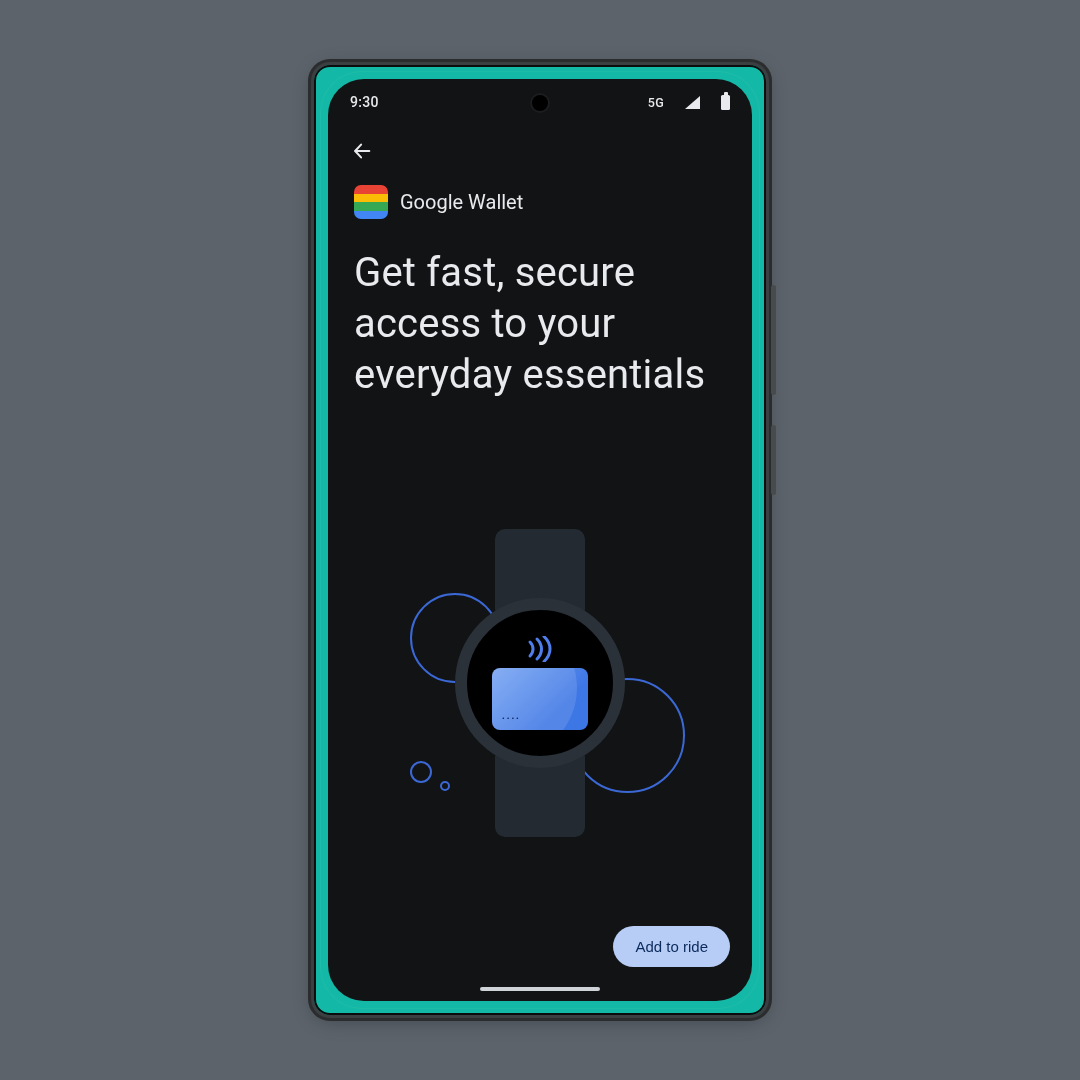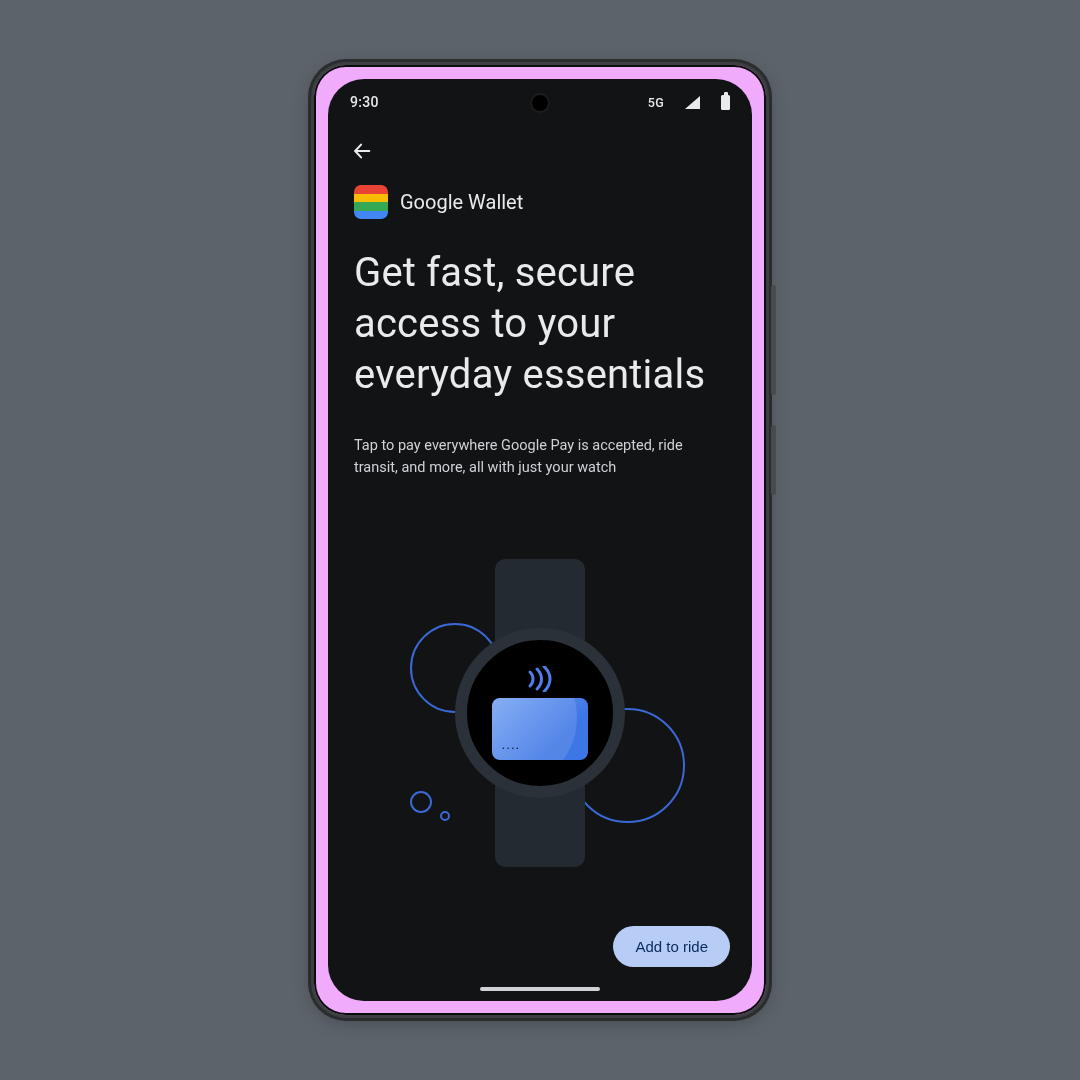--- a/index.html
+++ b/index.html
@@ -10,22 +10,22 @@
     align-items: center;
     justify-content: center;
     font-family: -apple-system, BlinkMacSystemFont, "Segoe UI", Roboto, Arial, sans-serif;
   }
 
   
   .phone {
     position: relative;
     width: 452px;
     height: 950px;
-    background: #f0abfc;
-    border-radius: 32px;
+    background: #14b8a6;
+    border-radius: 16px;
     box-shadow:
       0 0 0 3px #3c3f42,
       0 0 0 6px #2a2c2e,
       0 4px 20px rgba(0,0,0,.35),
       inset 0 0 0 2px #0b0c0d;
   }
   .phone::before {
     content:"";
     position:absolute;
     inset:6px;
@@ -223,21 +223,20 @@
         <div class="wallet-badge">
           <div style="background:#e94335"></div>
           <div style="background:#fbbc05"></div>
           <div style="background:#34a853"></div>
           <div style="background:#4285f4"></div>
         </div>
         <div class="app-name">Google Wallet</div>
       </div>
 
       <h1 class="headline">Get fast, secure access to your everyday essentials</h1>
-      <p class="subtext">Tap to pay everywhere Google Pay is accepted, ride transit, and more, all with just your watch</p>
 
       <div class="illo-wrap">
         <div class="illo">
           <span class="ring a"></span>
           <span class="ring b"></span>
           <span class="ring c"></span>
           <span class="ring d"></span>
 
           <div class="strap top"></div>
           <div class="strap bot"></div>

